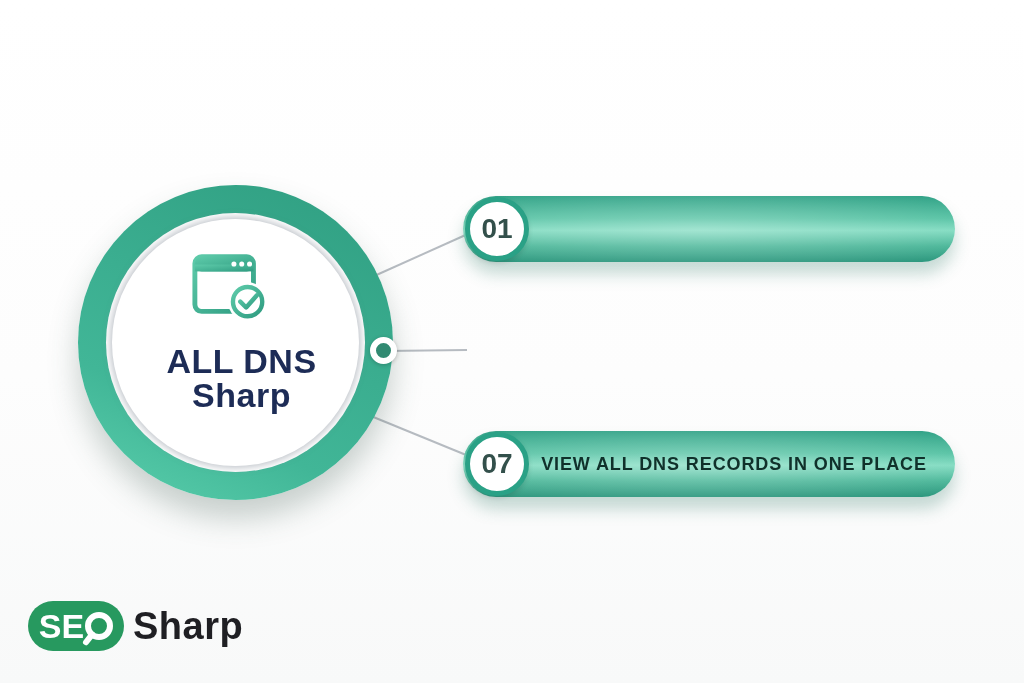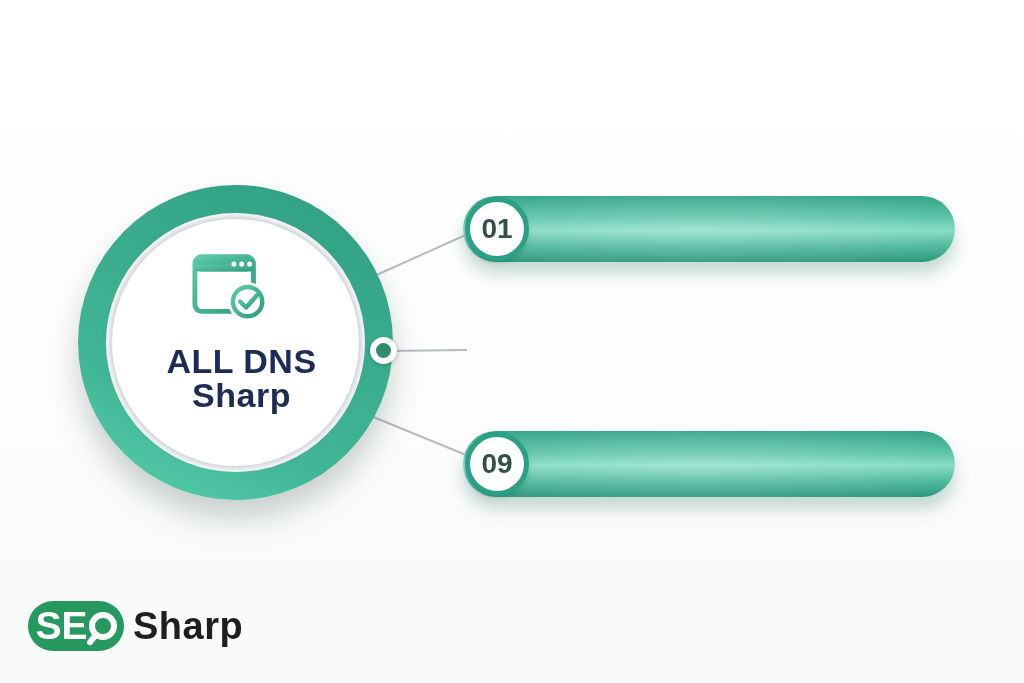--- a/index.html
+++ b/index.html
@@ -66,21 +66,21 @@
     color:#10312b; text-transform:uppercase; white-space:nowrap;
   }
 
   
   .logo { position:absolute; left:28px; top:601px; display:flex; align-items:center; z-index:2; }
   .logo-badge {
     width:96px; height:50px; border-radius:26px; background:#27995f;
     display:flex; align-items:center; justify-content:center; gap:1px;
     overflow:visible;
   }
-  .logo-se { color:#ffffff; font-weight:bold; font-size:39px; letter-spacing:0; }
+  .logo-se { color:#ffffff; font-weight:bold; font-size:34px; letter-spacing:0; }
   .logo-o {
     position:relative; display:inline-block; width:28px; height:28px;
     border:6px solid #ffffff; border-radius:50%;
   }
   .logo-o-handle {
     position:absolute; left:0px; bottom:-14px; width:6px; height:16px;
     background:#ffffff; border-radius:3px;
     transform:rotate(38deg); transform-origin:top center;
   }
   .logo-name { margin-left:9px; font-size:38px; font-weight:bold; color:#1f1f23; letter-spacing:.5px; }
@@ -132,22 +132,23 @@
 
   <div class="step step1">
     <div class="step-num">
       <span>01</span>
     </div>
   </div>
 
 
   <div class="step step3">
     <div class="step-num">
-      <span>09</span>
+      <span>07</span>
     </div>
+    <div class="step-label">VIEW ALL DNS RECORDS IN ONE PLACE</div>
   </div>
 
   <div class="logo">
     <div class="logo-badge">
       <span class="logo-se">SE</span>
       <span class="logo-o" aria-label="O">
         <span class="logo-o-handle"></span>
       </span>
     </div>
     <span class="logo-name">Sharp</span>

